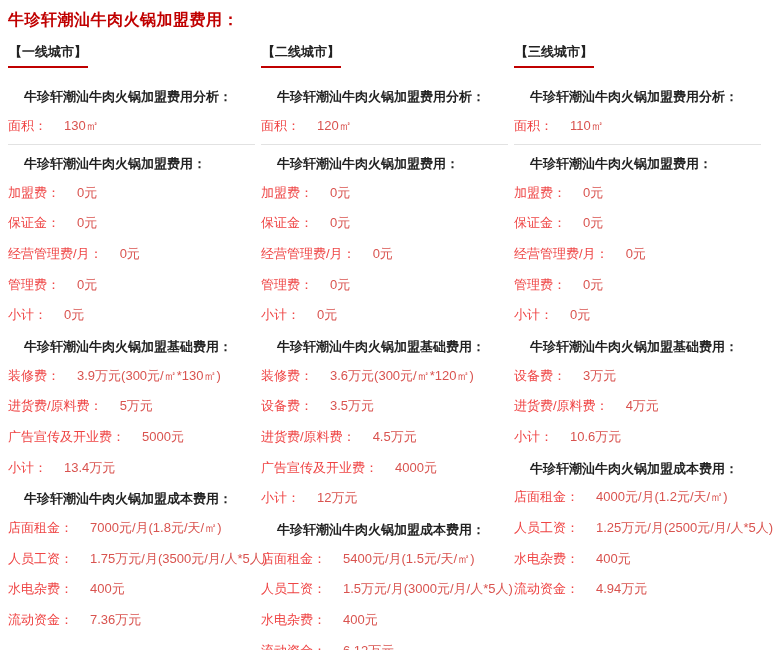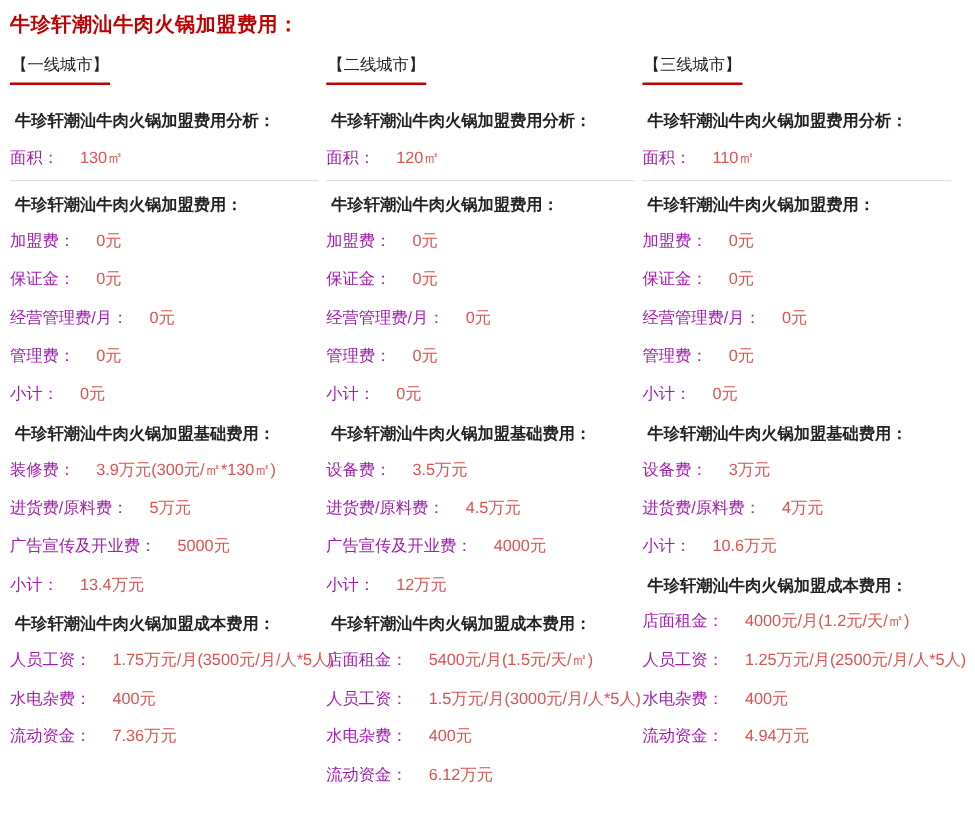--- a/index.html
+++ b/index.html
@@ -33,44 +33,44 @@
     display: flex;
     flex-direction: row;
     align-items: flex-start;
   }
   .col {
     width: 253px;
     box-sizing: border-box;
     padding-right: 6px;
   }
   .col-header {
-    font-weight: normal;
+    font-weight: bold;
     font-size: 13px;
     color: #222222;
     border-bottom: 2px solid #c00000;
     display: inline-block;
     padding: 0 1px 5px 1px;
     margin-bottom: 10px;
   }
   .section-title {
     font-weight: bold;
     color: #222222;
     font-size: 13px;
-    margin: 9px 0 7px 4px;
+    margin: 9px 0 7px 16px;
     line-height: 1.5;
   }
   .row {
     margin: 0 0 6px 0;
     line-height: 1.9;
     font-size: 13px;
     color: #333333;
     white-space: nowrap;
   }
   .label {
-    color: #a21caf;
+    color: #ef4444;
   }
   .value {
     color: #d9534f;
     margin-left: 17px;
   }
   .divider {
     border: 0;
     border-top: 1px solid #e2e2e2;
     margin: 6px 0 6px 0;
     width: 100%;
@@ -99,20 +99,21 @@
       <div class="row"><span class="label">管理费：</span><span class="value">0元</span></div>
       <div class="row"><span class="label">小计：</span><span class="value">0元</span></div>
 
       <div class="section-title">牛珍轩潮汕牛肉火锅加盟基础费用：</div>
       <div class="row"><span class="label">装修费：</span><span class="value">3.9万元(300元/㎡*130㎡)</span></div>
       <div class="row"><span class="label">进货费/原料费：</span><span class="value">5万元</span></div>
       <div class="row"><span class="label">广告宣传及开业费：</span><span class="value">5000元</span></div>
       <div class="row"><span class="label">小计：</span><span class="value">13.4万元</span></div>
 
       <div class="section-title">牛珍轩潮汕牛肉火锅加盟成本费用：</div>
+      <div class="row"><span class="label">店面租金：</span><span class="value">7000元/月(1.8元/天/㎡)</span></div>
       <div class="row"><span class="label">人员工资：</span><span class="value">1.75万元/月(3500元/月/人*5人)</span></div>
       <div class="row"><span class="label">水电杂费：</span><span class="value">400元</span></div>
       <div class="row"><span class="label">流动资金：</span><span class="value">7.36万元</span></div>
       
 
       
       
     </div>
 
     <div class="col">
@@ -125,20 +126,21 @@
       <hr class="divider">
 
       <div class="section-title">牛珍轩潮汕牛肉火锅加盟费用：</div>
       <div class="row"><span class="label">加盟费：</span><span class="value">0元</span></div>
       <div class="row"><span class="label">保证金：</span><span class="value">0元</span></div>
       <div class="row"><span class="label">经营管理费/月：</span><span class="value">0元</span></div>
       <div class="row"><span class="label">管理费：</span><span class="value">0元</span></div>
       <div class="row"><span class="label">小计：</span><span class="value">0元</span></div>
 
       <div class="section-title">牛珍轩潮汕牛肉火锅加盟基础费用：</div>
+      <div class="row"><span class="label">装修费：</span><span class="value">3.6万元(300元/㎡*120㎡)</span></div>
       <div class="row"><span class="label">设备费：</span><span class="value">3.5万元</span></div>
       <div class="row"><span class="label">进货费/原料费：</span><span class="value">4.5万元</span></div>
       <div class="row"><span class="label">广告宣传及开业费：</span><span class="value">4000元</span></div>
       <div class="row"><span class="label">小计：</span><span class="value">12万元</span></div>
 
       <div class="section-title">牛珍轩潮汕牛肉火锅加盟成本费用：</div>
       <div class="row"><span class="label">店面租金：</span><span class="value">5400元/月(1.5元/天/㎡)</span></div>
       <div class="row"><span class="label">人员工资：</span><span class="value">1.5万元/月(3000元/月/人*5人)</span></div>
       <div class="row"><span class="label">水电杂费：</span><span class="value">400元</span></div>
       <div class="row"><span class="label">流动资金：</span><span class="value">6.12万元</span></div>

